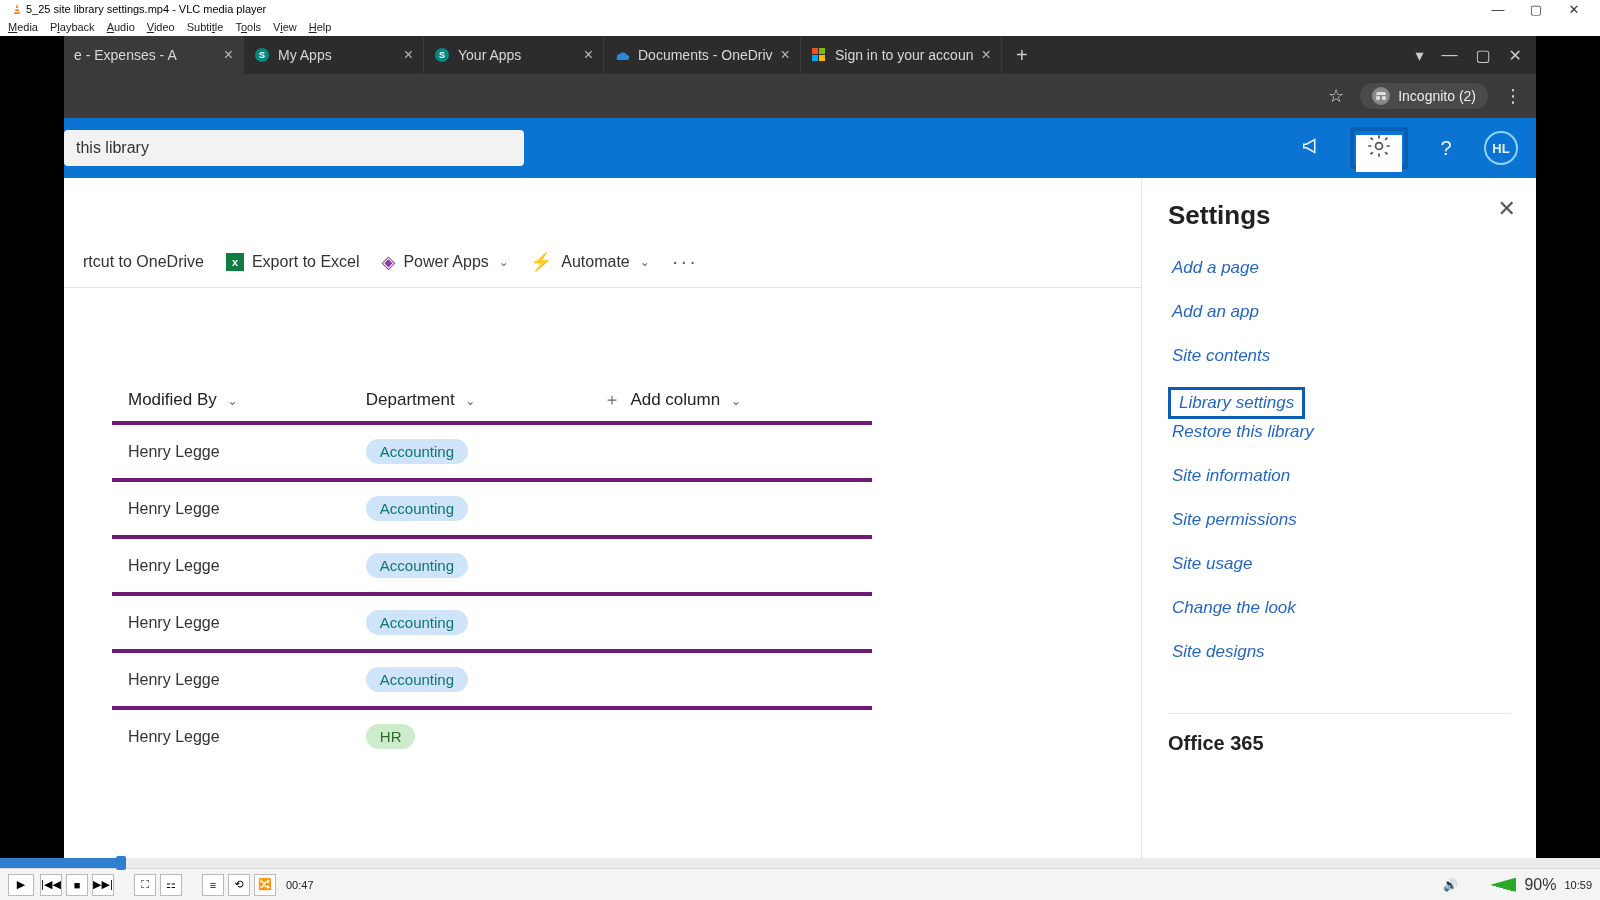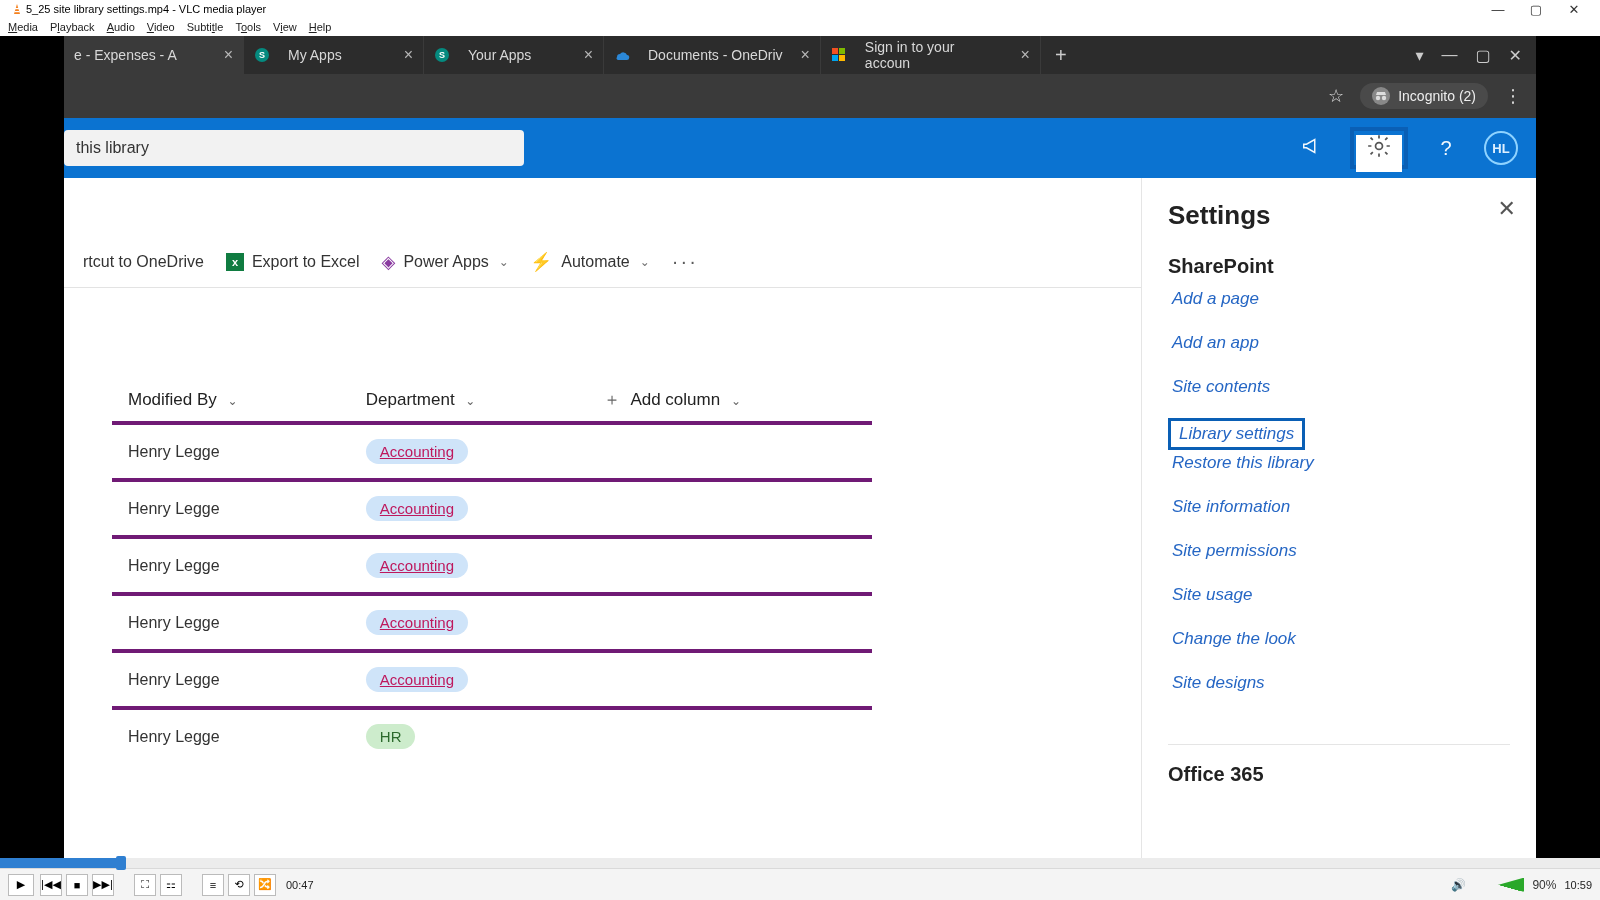--- a/index.html
+++ b/index.html
@@ -15,21 +15,21 @@
   .vlc-menubar { height: 18px; background: #fff; display: flex; align-items: center; gap: 12px; padding: 0 8px; font-size: 11px; color: #222; }
   .vlc-menu-item { cursor: default; }
   .vlc-menu-item u { text-decoration: underline; }
 
   
   .video-stage { height: 822px; background: #000; position: relative; overflow:hidden; }
   .browser { position: absolute; left: 64px; top: 0; right: 64px; bottom: 0; background: #fff; display:flex; flex-direction:column; }
 
   
   .tabstrip { height: 38px; background: #2c2c2c; display: flex; align-items: stretch; padding-left: 0; }
-  .tab { display: flex; align-items: center; color: #d8d8d8; padding: 0 10px; font-size: 14px; gap: 18px; min-width: 180px; max-width: 220px; border-right: 1px solid #3a3a3a; position:relative; }
+  .tab { display: flex; align-items: center; color: #d8d8d8; padding: 0 10px; font-size: 14px; gap: 8px; min-width: 180px; max-width: 220px; border-right: 1px solid #3a3a3a; position:relative; }
   .tab.active { background: #3a3a3a; }
   .tab .tab-close { margin-left: auto; font-size: 16px; opacity:.8; }
   .tab-favicon { width:16px; height:16px; display:flex; align-items:center; justify-content:center; }
   .fav-sp { width:14px;height:14px;border-radius:50%; background:#058a7f; color:#fff; font-size:9px; display:flex;align-items:center;justify-content:center; font-weight:bold;}
   .fav-onedrive svg, .fav-ms svg { display:block; }
   .newtab { width:40px; display:flex;align-items:center;justify-content:center;color:#ccc;font-size:20px; }
   .tabstrip-right { margin-left:auto; display:flex; align-items:center; gap:18px; padding-right:14px; color:#ccc; }
   .chrome-winbtn { font-size:16px; }
 
   
@@ -70,21 +70,21 @@
   .view-select { display:flex; align-items:center; gap:10px;}
   .filter-icon, .info-icon { font-size:18px; color:#555;}
 
   
   .table-wrap { flex:1; overflow:hidden; padding: 90px 0 0 0; position:relative;}
   table.doclist { width: 760px; border-collapse:collapse; margin-left:48px;}
   table.doclist th { text-align:left; font-weight:400; font-size:17px; color:#222; padding:10px 16px;}
   table.doclist th .chev { margin-left:6px; font-size:12px;}
   table.doclist td { padding:14px 16px; font-size:16px; color:#333; border-top:4px solid #701a75;}
   .pill { display:inline-block; padding:4px 14px; border-radius:14px; font-size:15px;}
-  .pill.acc { background:#cfe4f9; color:#be185d;text-decoration:underline;}
+  .pill.acc { background:#cfe4f9; color:#0f766e;}
   .pill.hr  { background:#cdeccc; color:#2d6a2d;}
   .addcol { color:#555;}
   .addcol .plus { margin-right:6px; opacity:.7;}
 
   
   .settings-panel { position:absolute; top:0; right:0; width:395px; bottom:0; background:#fff; border-left:1px solid #e5e5e5; padding:22px 26px; }
   .settings-panel h1 { font-size:26px; font-weight:600; margin-bottom:24px; color:#222;}
   .settings-panel h2 { font-size:20px; font-weight:600; margin:18px 0 8px; color:#222;}
   .settings-panel .close { position:absolute; top:18px; right:20px; font-size:22px; color:#555; cursor:pointer;}
   .setlink { display:block; font-size:17px; color:#2566c4; padding:3px 4px;font-style:italic; }
@@ -101,21 +101,21 @@
   .vlc-seek .thumb { position:absolute; left:7.25%; top:-2px; width:10px;height:14px;background:#2f7fd1;border-radius:2px;}
   .vlc-controls { height:32px; background:#f4f4f4; border-top:1px solid #d9d9d9; display:flex; align-items:center; padding:0 8px; gap:6px; font-size:11px;}
   .vlc-btn { width:22px;height:22px; border:1px solid #bbb; background:#fff; display:flex;align-items:center;justify-content:center; font-size:11px; cursor:default;}
   .vlc-btn.play { width:26px; }
   .vlc-group { display:flex; gap:4px; }
   .vlc-sep { width:8px; }
   .vlc-time { margin-right:auto; margin-left:4px; font-size:11px; color:#222;}
   .vlc-right { display:flex; align-items:center; gap:8px;}
   .vol-icon { font-size:12px; color:#555;}
   .vol-tri { width:50px;height:14px; background:linear-gradient(to top right, transparent 49%, #2aa82a 50%) ; clip-path: polygon(0 100%, 100% 0, 100% 100%); position:relative;}
-  .vol-pct  { font-size:12px; color:#333;}
+  .vol-pct  { font-size:16px; color:#333;}
   .vlc-total { font-size:11px; color:#222;}
 </style>
 </head>
 <body>
 
 <div class="vlc-titlebar">
   <div class="left">
     <span class="vlc-cone">
       <svg viewBox="0 0 10 10" width="10" height="10">
           <polygon points="5,0 8,10 2,10" fill="#f58220"></polygon>
@@ -344,21 +344,20 @@
                   <td></td>
                 </tr>
               </tbody>
           </table>
         </div>
       </div>
 
       <div class="settings-panel">
         <span class="close">✕</span>
         <h1>Settings</h1>
-        <h2>SharePoint</h2>
         <div id="sp-links"><a class="setlink">Add a page</a><br><a class="setlink">Add an app</a><br><a class="setlink">Site contents</a><br><a class="setlink boxed">Library settings</a><br><a class="setlink">Restore this library</a><br><a class="setlink">Site information</a><br><a class="setlink">Site permissions</a><br><a class="setlink">Site usage</a><br><a class="setlink">Change the look</a><br><a class="setlink">Site designs</a><br></div>
         <hr class="office-hr">
         <h2>Office 365</h2>
       </div>
     </div>
 
   </div>
 </div>
 
 <div class="vlc-seek">

